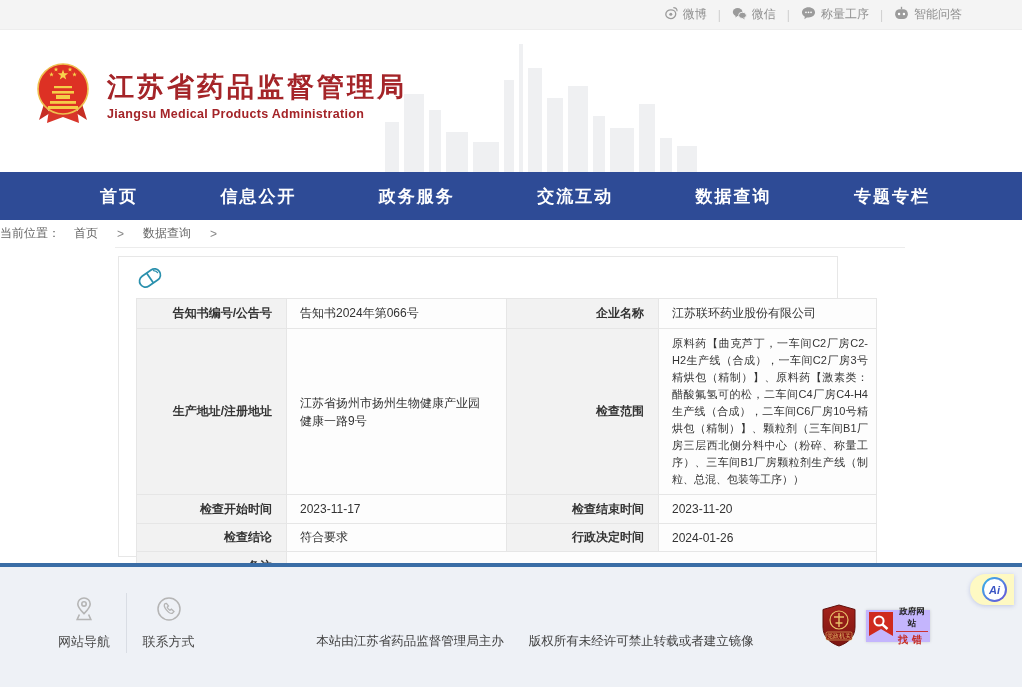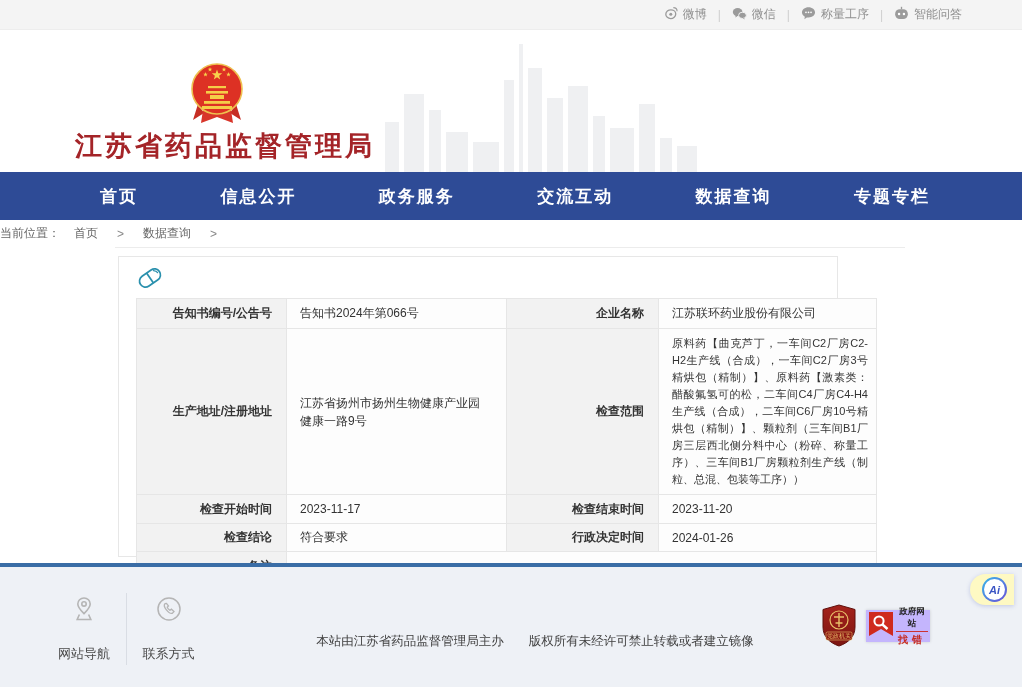--- a/index.html
+++ b/index.html
@@ -19,21 +19,21 @@
   }
   .topbar .sep { color:#cfcfcf; margin:0 11px; font-size:12px; }
   
   .header { height:142px; position:relative; background:#fff; overflow:hidden; }
   .skyline {
     position:absolute; left:385px; bottom:0; height:130px; width:330px;
     display:flex; align-items:flex-end; gap:5px; opacity:.55;
   }
   .skyline div { background:#e3e4e8; }
   .logo-block {
-    position:absolute; left:59px; top:32px; display:flex; align-items:center; cursor:pointer;flex-direction:column;
+    position:absolute; left:35px; top:32px; display:flex; align-items:center; cursor:pointer;
   }
   .logo-text { margin-left:16px; }
   .logo-text h1 {
     font-size:27px; font-weight:bold; color:#a42428; letter-spacing:3px; line-height:1.2;
   }
   .logo-text .sub {
     font-size:12.5px; font-weight:bold; color:#a42428; margin-top:4px; letter-spacing:.3px;
   }
   
   .nav { height:48px; background:#2e4b96; }
@@ -76,21 +76,21 @@
   
   .footer {
     position:absolute; left:0; top:563px; width:1022px; height:124px;
     background:#eef1f6; border-top:4px solid #3a6da6;
   }
   .quicklinks { position:absolute; left:42px; top:26px; display:flex; }
   .ql {
     width:84px; text-align:center; cursor:pointer; padding:2px 0;
   }
   .ql + .ql { border-left:1px solid #d9dde4; }
-  .ql .qlabel { font-size:13px; color:#4a4a4a; margin-top:18px; }
+  .ql .qlabel { font-size:13px; color:#4a4a4a; margin-top:6px; }
   .centerinfo {
     position:absolute; left:250px; top:27px; width:570px; text-align:center;
     font-size:12.5px; color:#404040; line-height:19px; white-space:pre-wrap;
   }
   .shield { position:absolute; left:822px; top:37px; cursor:pointer; }
   .errbadge {
     position:absolute; left:866px; top:43px; width:64px; height:32px;
     background:#c4b5fd; box-shadow:0 0 3px rgba(0,0,0,.15);
     display:flex; align-items:center; cursor:pointer; padding:2px;
   }
@@ -196,20 +196,21 @@
         <polygon transform="translate(39.5,12.5) scale(.45)" fill="#f8d44c" points="0,-5.5 1.3,-1.8 5.2,-1.7 2.1,0.7 3.2,4.4 0,2.2 -3.2,4.4 -2.1,0.7 -5.2,-1.7 -1.3,-1.8"></polygon>
         <rect x="19" y="24" width="18" height="2.2" fill="#f5cd48"></rect>
         <rect x="17" y="29" width="22" height="2.6" fill="#f5cd48"></rect>
         <rect x="21" y="33" width="14" height="4" fill="#f5cd48"></rect>
         <rect x="15" y="39" width="26" height="2.8" fill="#f5cd48"></rect>
         <rect x="13" y="44" width="30" height="3" fill="#f5cd48"></rect>
       </svg>
     </span>
     <div class="logo-text">
       <h1>江苏省药品监督管理局</h1>
+      <div class="sub">Jiangsu Medical Products Administration</div>
     </div>
   </div>
 </div>
 
 <div class="nav">
   <div class="nav-inner">
     <a>首页</a>
     <a>信息公开</a>
     <a>政务服务</a>
     <a>交流互动</a>

